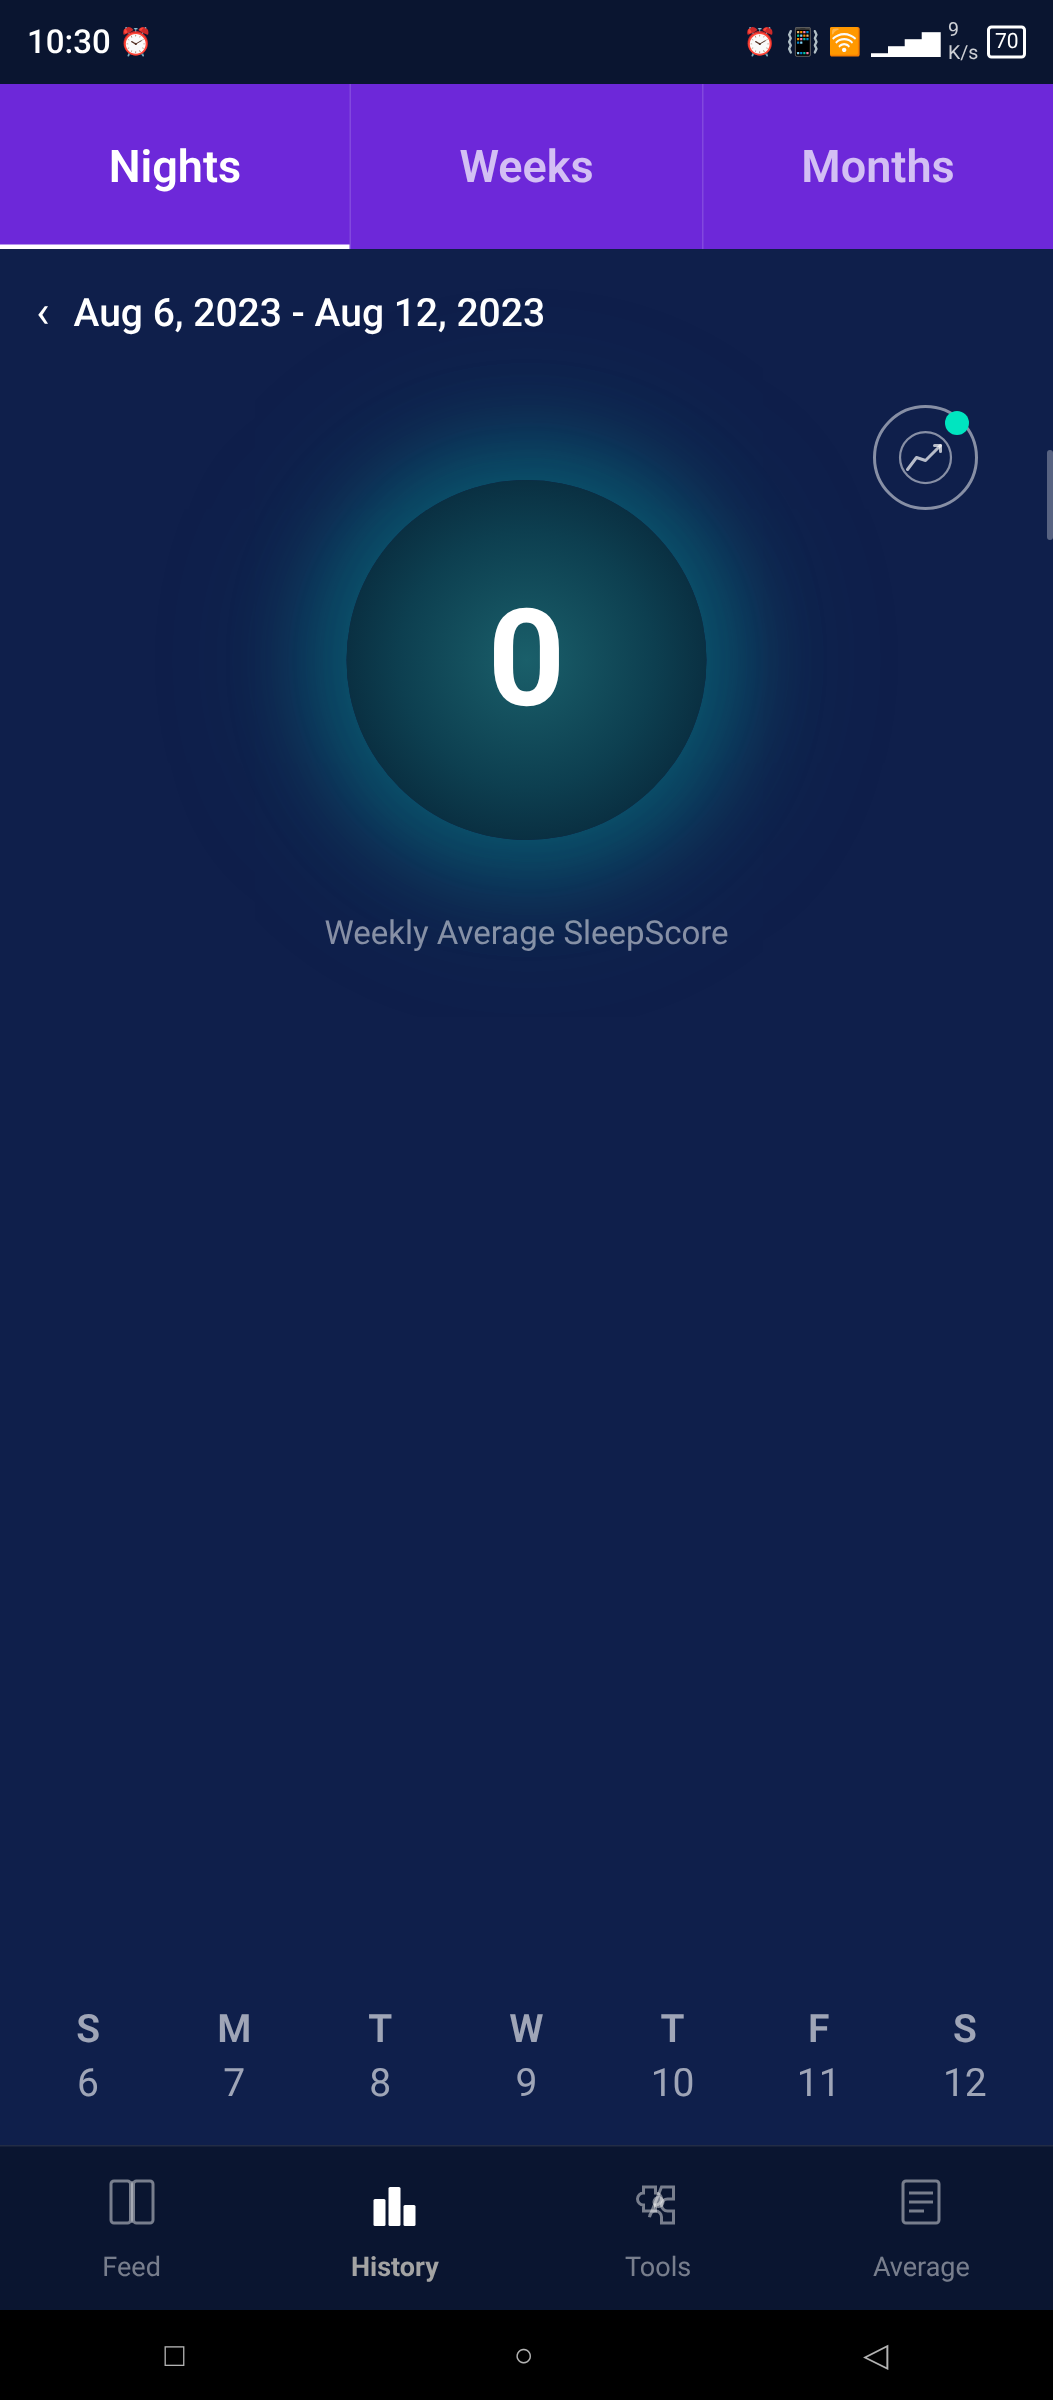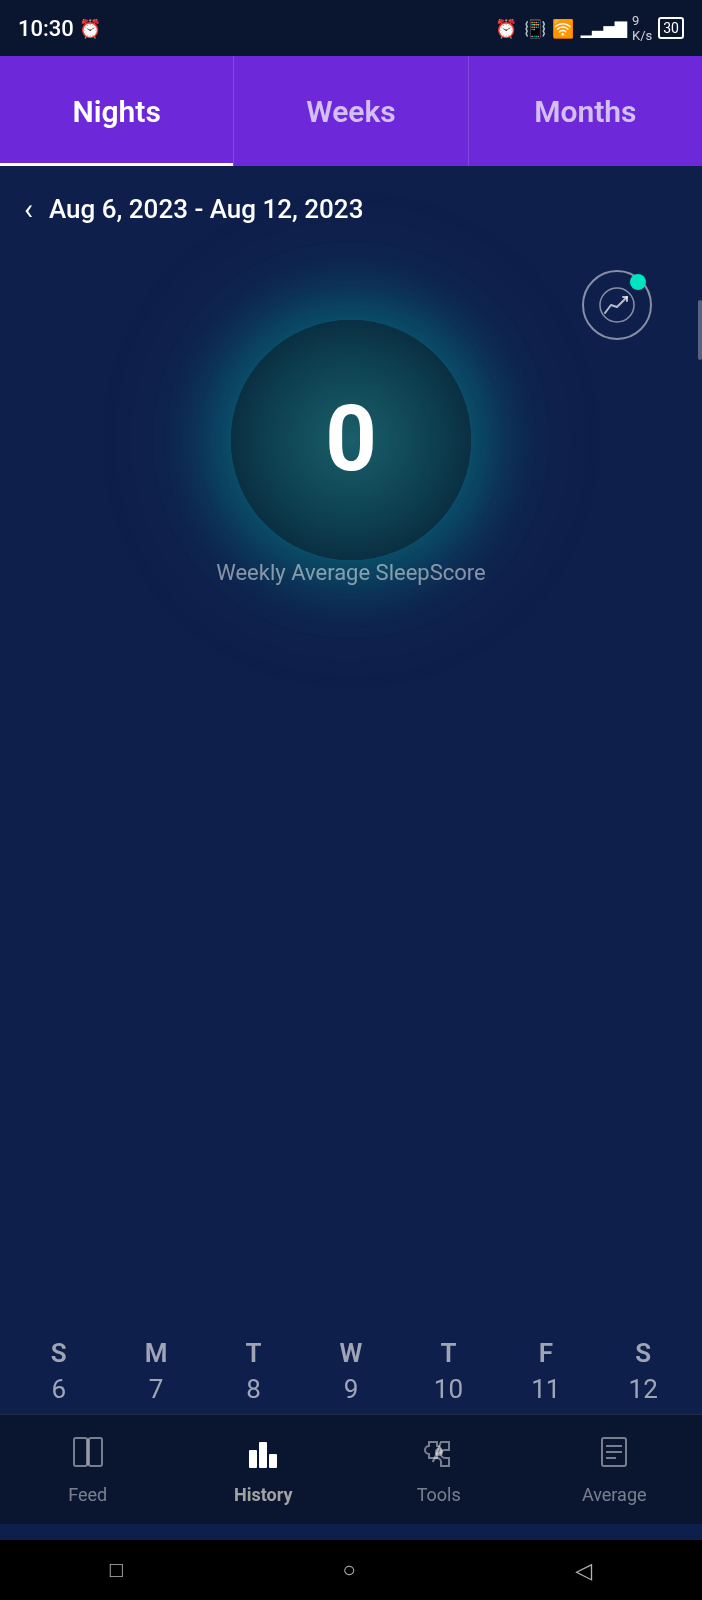--- a/index.html
+++ b/index.html
@@ -142,20 +142,21 @@
       margin-top: 50px;
     }
     .score-value {
       font-size: 90px;
       font-weight: 700;
       color: #fff;
       line-height: 1;
     }
 
     .weekly-label {
+      margin-top: 50px;
       font-size: 22px;
       color: rgba(255,255,255,0.5);
       text-align: right;
     }
 
     
     .day-section {
       position: absolute;
       bottom: 180px;
       left: 0;
@@ -182,21 +183,21 @@
     }
     .day-number {
       font-size: 26px;
       color: rgba(255,255,255,0.6);
       margin-bottom: 10px;
     }
 
     
     .bottom-nav {
       position: absolute;
-      bottom: 76px;
+      bottom: 60px;
       left: 0;
       right: 0;
       height: 110px;
       background: #0a1530;
       display: flex;
       align-items: center;
       justify-content: space-around;
       border-top: 1px solid rgba(255,255,255,0.1);
     }
     .nav-item {
@@ -263,21 +264,21 @@
     <div class="status-time">
       <span>10:30</span>
       <span style="font-size:18px;">⏰</span>
     </div>
     <div class="status-icons">
       <span style="font-size:18px;">⏰</span>
       <span style="font-size:18px;">📳</span>
       <span style="font-size:18px;">🛜</span>
       <span style="font-size:16px; letter-spacing:-1px;">▁▃▅▇</span>
       <span style="font-size:13px; color: rgba(255,255,255,0.8);">9<br>K/s</span>
-      <span style="font-size:14px; border: 2px solid #fff; padding: 1px 3px; border-radius:3px; position:relative;">30</span>
+      <span style="font-size:14px; border: 2px solid #fff; padding: 1px 3px; border-radius:3px; position:relative;">70</span>
     </div>
   </div>
 
   <div class="tab-bar">
     <div class="tab-item active">
       <span>Nights</span>
     </div>
     <div class="tab-item">
       <span>Weeks</span>
     </div>

